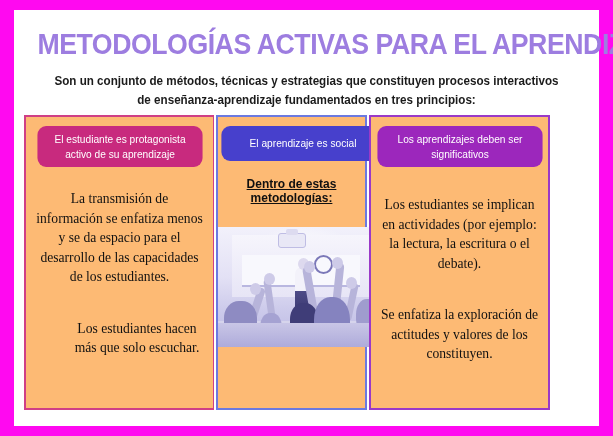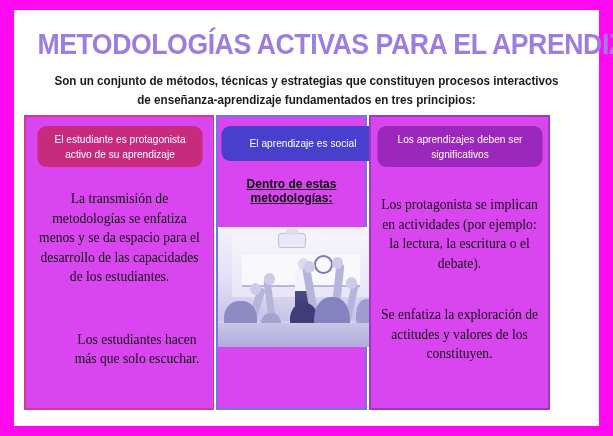--- a/index.html
+++ b/index.html
@@ -39,21 +39,21 @@
     transform:scaleX(0.94);
     color:#1b1b1b;
   }
   .columns{
     position:absolute;left:10px;top:105px;width:565px;height:295px;
     display:flex;
     gap:0px;
   }
   .col{
     box-sizing:border-box;
-    background:#d946ef;
+    background:#fdba74;
     position:relative;
   }
   .col-1{width:190px;border:2px solid #cf3f86;border-right:1px solid #cf3f86;}
   .col-2{width:151px;border:2px solid #6b79e0;margin-left:2px;}
   .col-3{width:181px;border:2px solid #9a39c8;margin-left:2px;}
 
   .badge{
     display:block;
     margin:9px auto 0 auto;
     border-radius:9px;
@@ -71,21 +71,21 @@
 
   .body-text{
     font-family:"Liberation Serif", serif;
     font-size:13.6px;
     line-height:19.5px;
     color:#111111;
     text-align:center;
     padding:0 10px;
   }
   .c1-p1{margin-top:22px;}
-  .c1-p2{margin-top:43px;padding-left:45px;}
+  .c1-p2{margin-top:32px;padding-left:45px;}
   .c3-p1{margin-top:28px;}
   .c3-p2{margin-top:32px;}
 
   .mid-heading{
     margin-top:16px;
     text-align:center;
     font-family:"Liberation Sans", sans-serif;
     font-weight:bold;
     font-size:12.6px;
     color:#101010;
@@ -140,21 +140,21 @@
   <div class="sheet">
 
     <div class="title">METODOLOGÍAS ACTIVAS PARA EL APRENDIZAJE</div>
 
     <div class="subtitle">Son un conjunto de métodos, técnicas y estrategias que constituyen procesos interactivos de enseñanza-aprendizaje fundamentados en tres principios:</div>
 
     <div class="columns">
 
       <div class="col col-1">
         <div class="badge badge-1">El estudiante es protagonista activo de su aprendizaje</div>
-        <div class="body-text c1-p1">La transmisión de metodologías se enfatiza menos y se da espacio para el desarrollo de las capacidades de los estudiantes.</div>
+        <div class="body-text c1-p1">La transmisión de información se enfatiza menos y se da espacio para el desarrollo de las capacidades de los estudiantes.</div>
         <div class="body-text c1-p2">Los estudiantes hacen más que solo escuchar.</div>
       </div>
 
       <div class="col col-2">
         <div class="badge badge-2">El aprendizaje es social</div>
         <div class="mid-heading">Dentro de estas metodologías:</div>
         <div class="photo-wrap">
           <div class="photo">
             <div class="wall"></div>
             <div class="board"></div>
@@ -177,19 +177,19 @@
             <div class="head h3"></div>
             <div class="head h4"></div>
             <div class="head h5"></div>
             <div class="desk"></div>
           </div>
         </div>
       </div>
 
       <div class="col col-3">
         <div class="badge badge-3">Los aprendizajes deben ser significativos</div>
-        <div class="body-text c3-p1">Los protagonista se implican en actividades (por ejemplo: la lectura, la escritura o el debate).</div>
+        <div class="body-text c3-p1">Los estudiantes se implican en actividades (por ejemplo: la lectura, la escritura o el debate).</div>
         <div class="body-text c3-p2">Se enfatiza la exploración de actitudes y valores de los constituyen.</div>
       </div>
 
     </div>
   </div>
 </div>
 
 </body></html>

